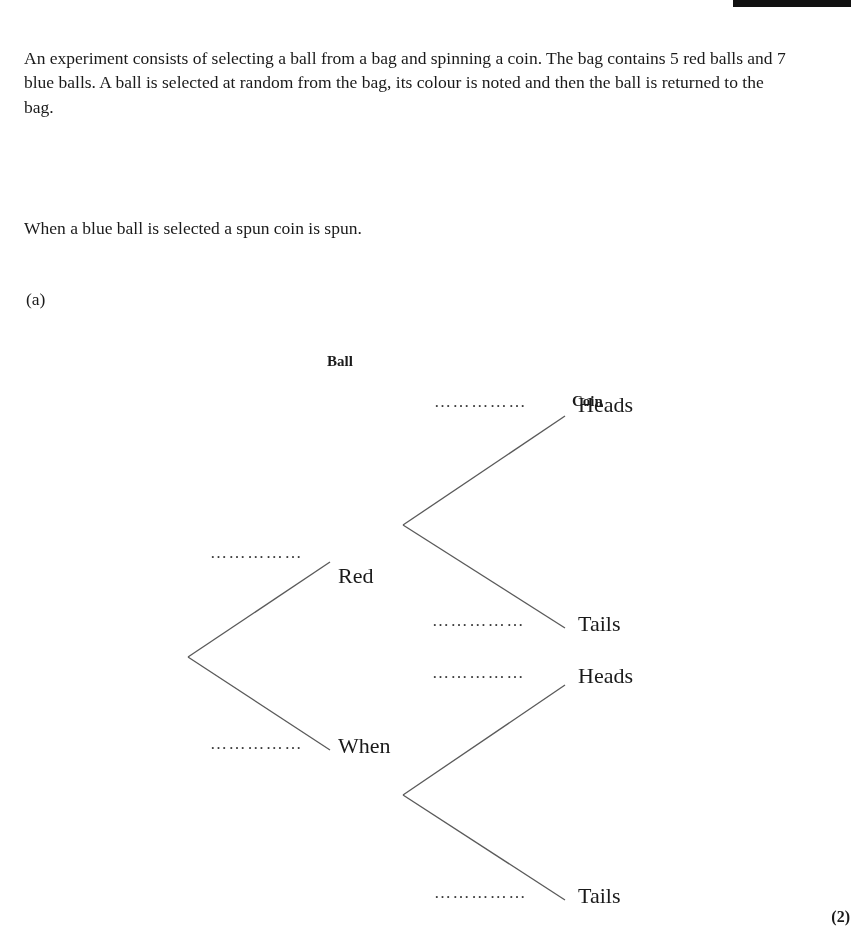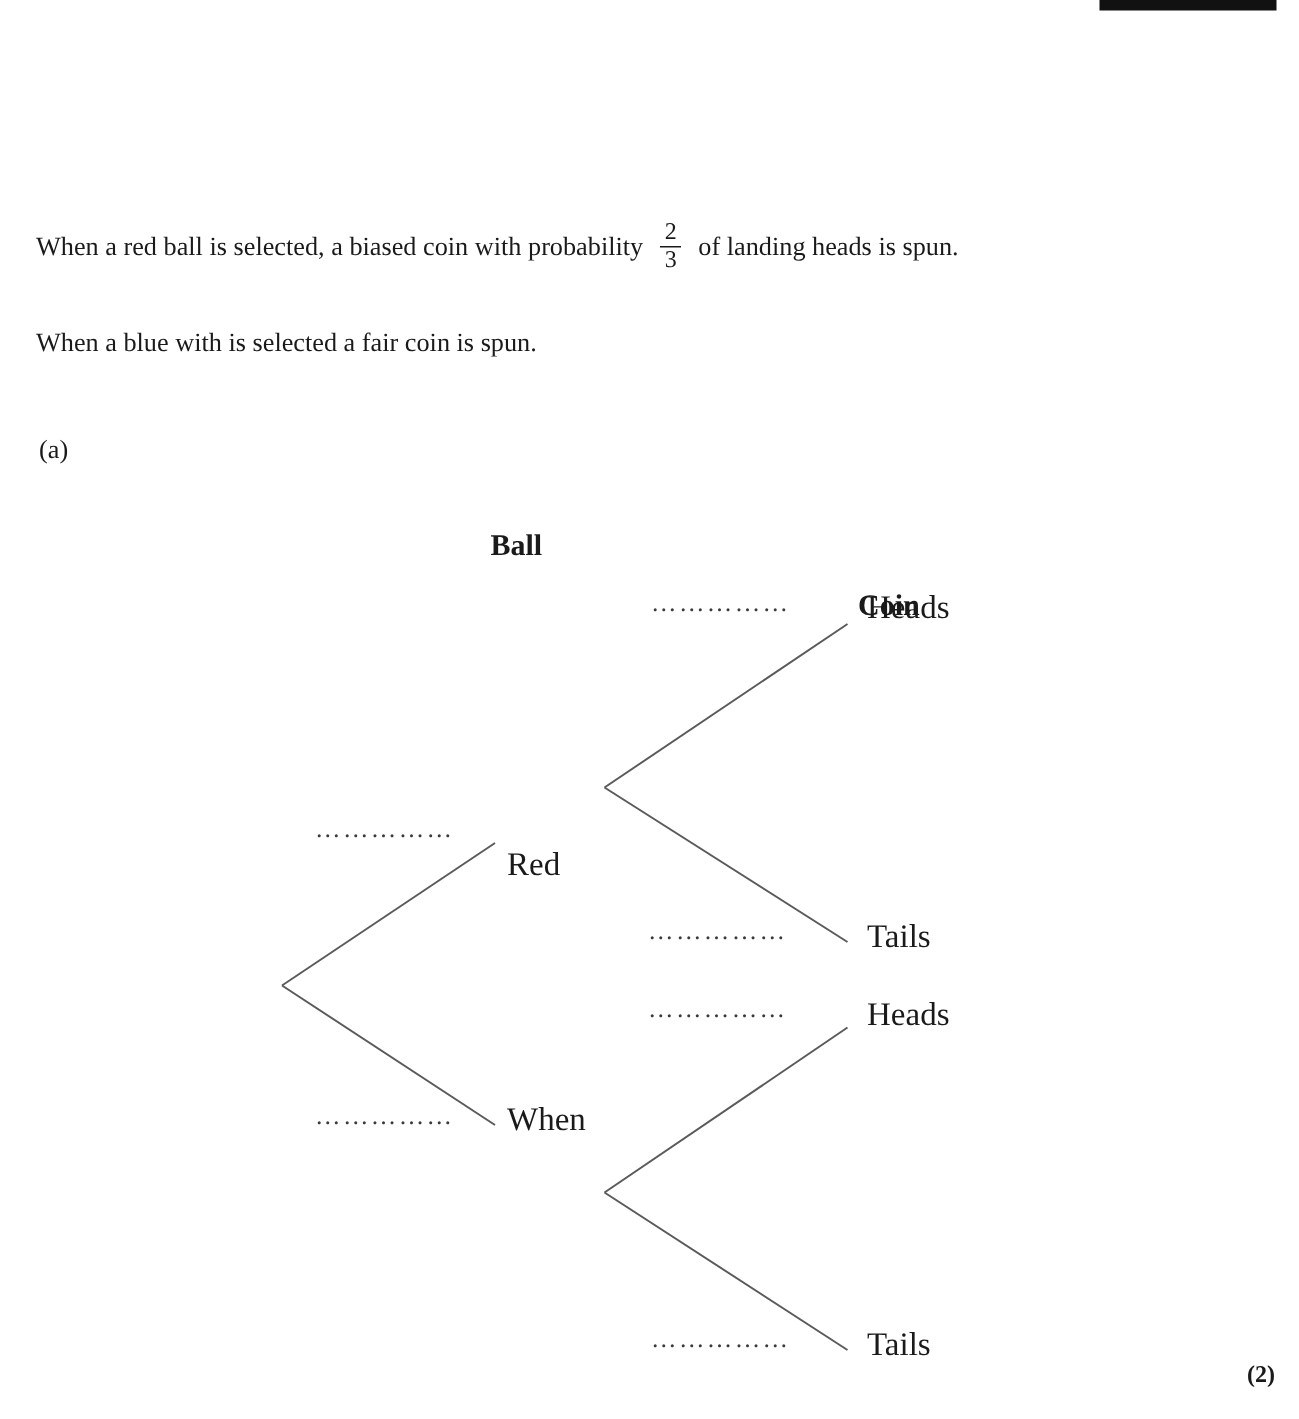--- a/index.html
+++ b/index.html
@@ -110,21 +110,21 @@
   }
   .dg-label {
     position: absolute;
     font-size: 22px;
     font-family: "Liberation Serif", serif;
     color: #1a1a1a;
     white-space: nowrap;
   }
   .dg-head {
     font-weight: bold;
-    font-size: 20px;
+    font-size: 15px;
   }
   .dots {
     position: absolute;
     font-size: 17px;
     letter-spacing: 1.6px;
     color: #3a3a3a;
     white-space: nowrap;
   }
   .marks {
     position: absolute;
@@ -134,32 +134,24 @@
     font-weight: bold;
   }
 </style>
 </head>
 <body>
 
 <div class="page">
 
   <div class="top-bar"></div>
 
+  <p class="intro">An experiment consists of selecting a ball from a bag and spinning a coin. The bag contains 5 red balls and 7 blue balls. A ball is selected at random from the bag, its colour is noted and then the ball is returned to the bag.</p>
 
-  <p class="para2">
-    <span>When a red ball is selected, a biased coin with probability</span>
-    <span class="frac">
-      <span class="num">2</span>
-      <span class="bar"></span>
-      <span class="den">3</span>
-    </span>
-    <span>of landing heads is spun.</span>
-  </p>
 
-  <p class="para3">When a blue with is selected a fair coin is spun.</p>
+  <p class="para3">When a blue ball is selected a spun coin is spun.</p>
 
   <div class="qpart">
     <span class="label">(a)</span>
   </div>
 
   <div class="diagram">
     <svg width="866" height="580" viewBox="0 0 866 580">
       <g stroke="#5a5a5a" stroke-width="1.3" fill="none">
         <line x1="188" y1="317" x2="330" y2="222"></line>
         <line x1="188" y1="317" x2="330" y2="410"></line>

